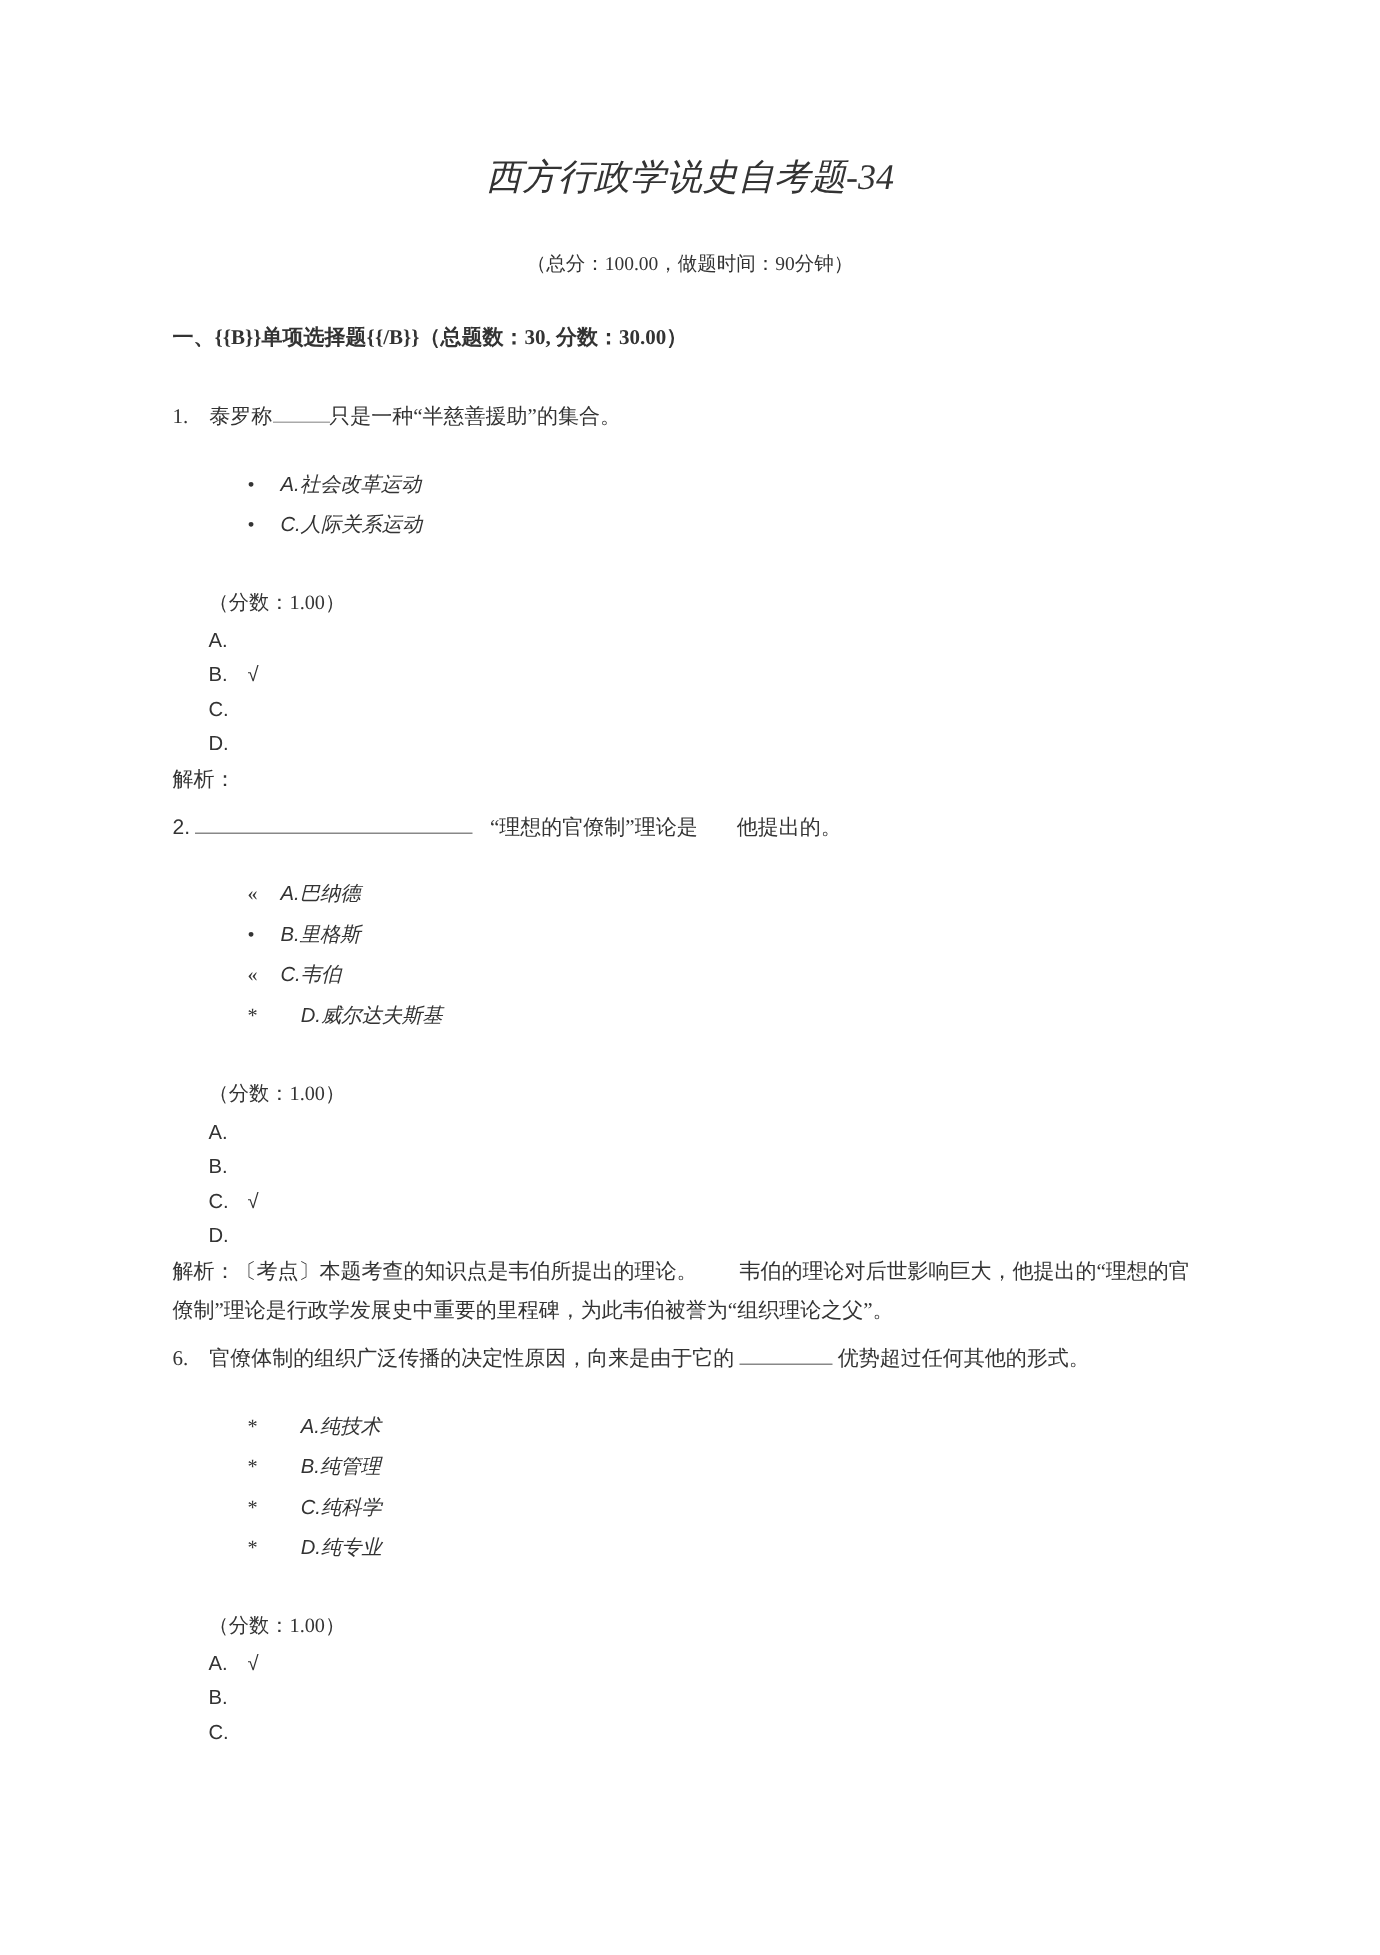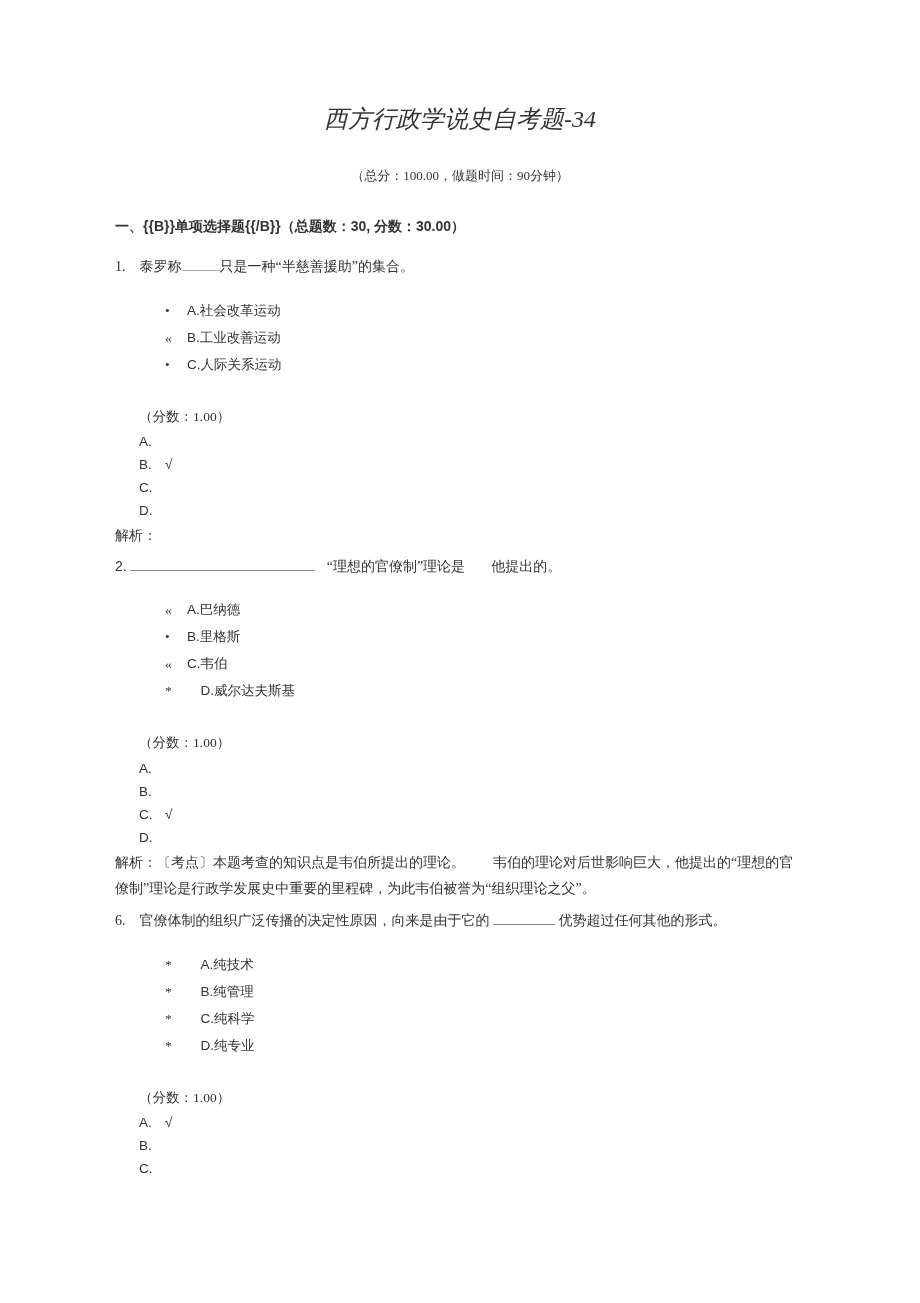--- a/index.html
+++ b/index.html
@@ -22,22 +22,22 @@
     }
     .subtitle {
       text-align: center;
       font-size: 13px;
       margin-bottom: 28px;
       font-family: "SimSun", "Microsoft YaHei", serif;
     }
     .section-heading {
       font-size: 14px;
       font-weight: bold;
-      margin-bottom: 16px;
-      font-family: Liberation Sans, sans-serif;
+      margin-bottom: 28px;
+      font-family: Liberation Serif, serif;
     }
     .question-stem {
       font-size: 14px;
       margin-bottom: 18px;
       line-height: 1.8;
     }
     .option-list {
       list-style: none;
       padding-left: 50px;
       margin-bottom: 28px;
@@ -45,20 +45,21 @@
     .option-list li {
       font-size: 13.5px;
       line-height: 2.0;
     }
     .option-bullet {
       display: inline-block;
       width: 22px;
     }
     .option-text {
       font-family: "Microsoft YaHei", "SimSun", sans-serif;
+      font-style: italic;
     }
     .score-block {
       padding-left: 24px;
       font-size: 13.5px;
       margin-bottom: 4px;
     }
     .answer-row {
       padding-left: 24px;
       font-size: 13.5px;
       line-height: 1.7;
@@ -113,21 +114,20 @@
 <div class="subtitle">（总分：100.00，做题时间：90分钟）</div>
 
 <div class="section-heading">一、{{B}}单项选择题{{/B}}（总题数：30, 分数：30.00）</div>
 
 <div class="question-stem">
   <span>1. 泰罗称</span><span class="q1-blank"></span><span>只是一种“半慈善援助”的集合。</span>
 </div>
 
 <ul class="option-list">
   <li><span class="option-bullet">•</span><span class="option-text">A.社会改革运动</span></li>
-  <li><span class="option-bullet">«</span><span class="option-text">B.工业改善运动</span></li>
   <li><span class="option-bullet">•</span><span class="option-text">C.人际关系运动</span></li>
 </ul>
 
 <div class="score-block">（分数：1.00）</div>
 <div class="answer-row"><span class="answer-letter arial">A.</span><span class="check"></span></div>
 <div class="answer-row"><span class="answer-letter arial">B.</span><span class="check">√</span></div>
 <div class="answer-row"><span class="answer-letter arial">C.</span><span class="check"></span></div>
 <div class="answer-row"><span class="answer-letter arial">D.</span><span class="check"></span></div>
 <div class="analysis">解析：</div>
 

